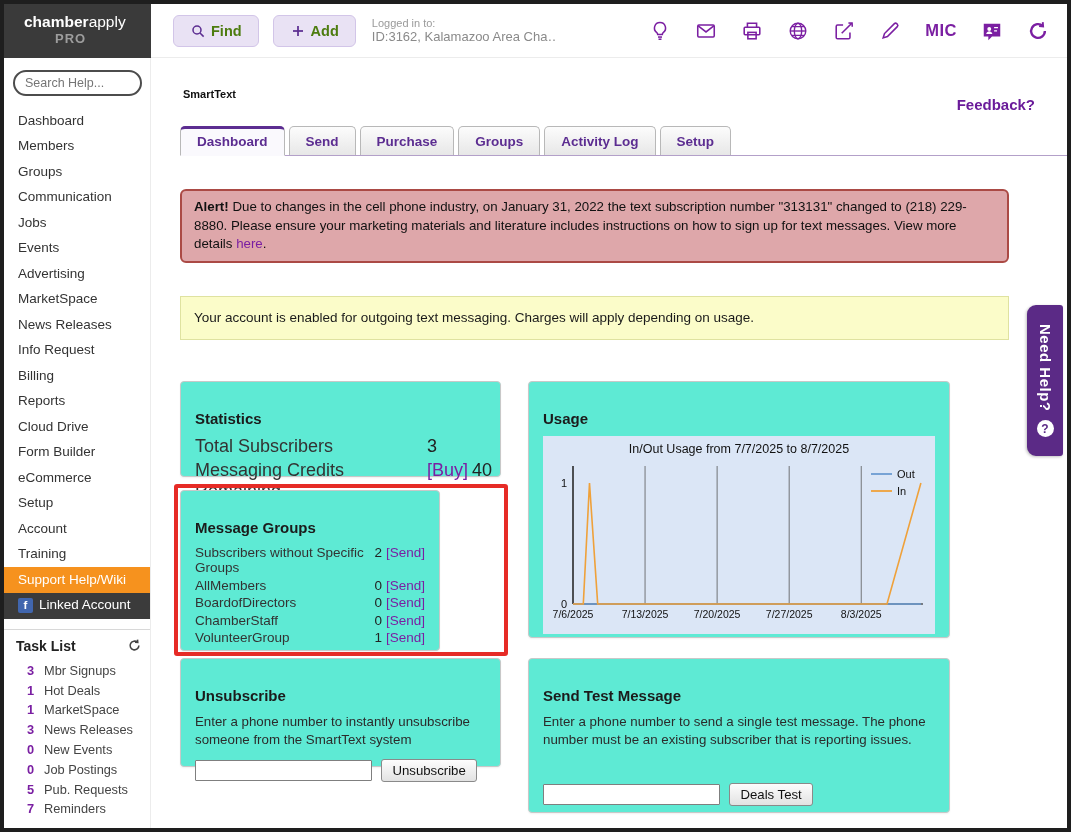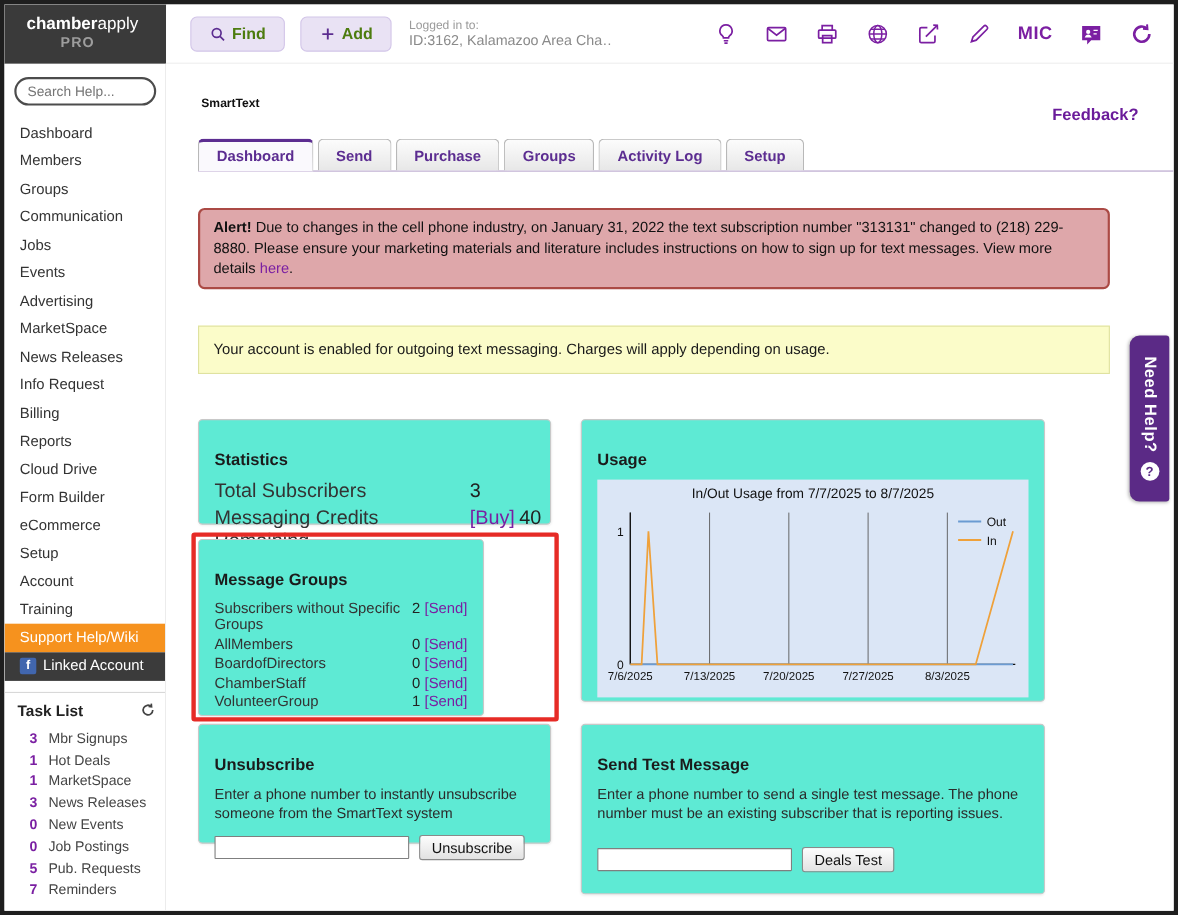--- a/index.html
+++ b/index.html
@@ -319,21 +319,21 @@
 
       <div class="card unsub-card">
         <div class="card-title">Unsubscribe</div>
         <div class="card-text">Enter a phone number to instantly unsubscribe someone from the SmartText system</div>
         <input class="text-input" style="">
         <button class="form-btn">Unsubscribe</button>
       </div>
 
       <div class="card sendtest-card">
         <div class="card-title">Send Test Message</div>
-        <div class="card-text" style="margin-bottom:20px;">Enter a phone number to send a single test message. The phone number must be an existing subscriber that is reporting issues.</div>
+        <div class="card-text" style="margin-bottom:33px;">Enter a phone number to send a single test message. The phone number must be an existing subscriber that is reporting issues.</div>
         <input class="text-input" style="">
         <button class="form-btn">Deals Test</button>
       </div>
     </div>
   </div>
 
   <div class="need-help">
     <span class="nh-text">Need Help?</span>
     <span class="nh-icon">?</span>
   </div>

